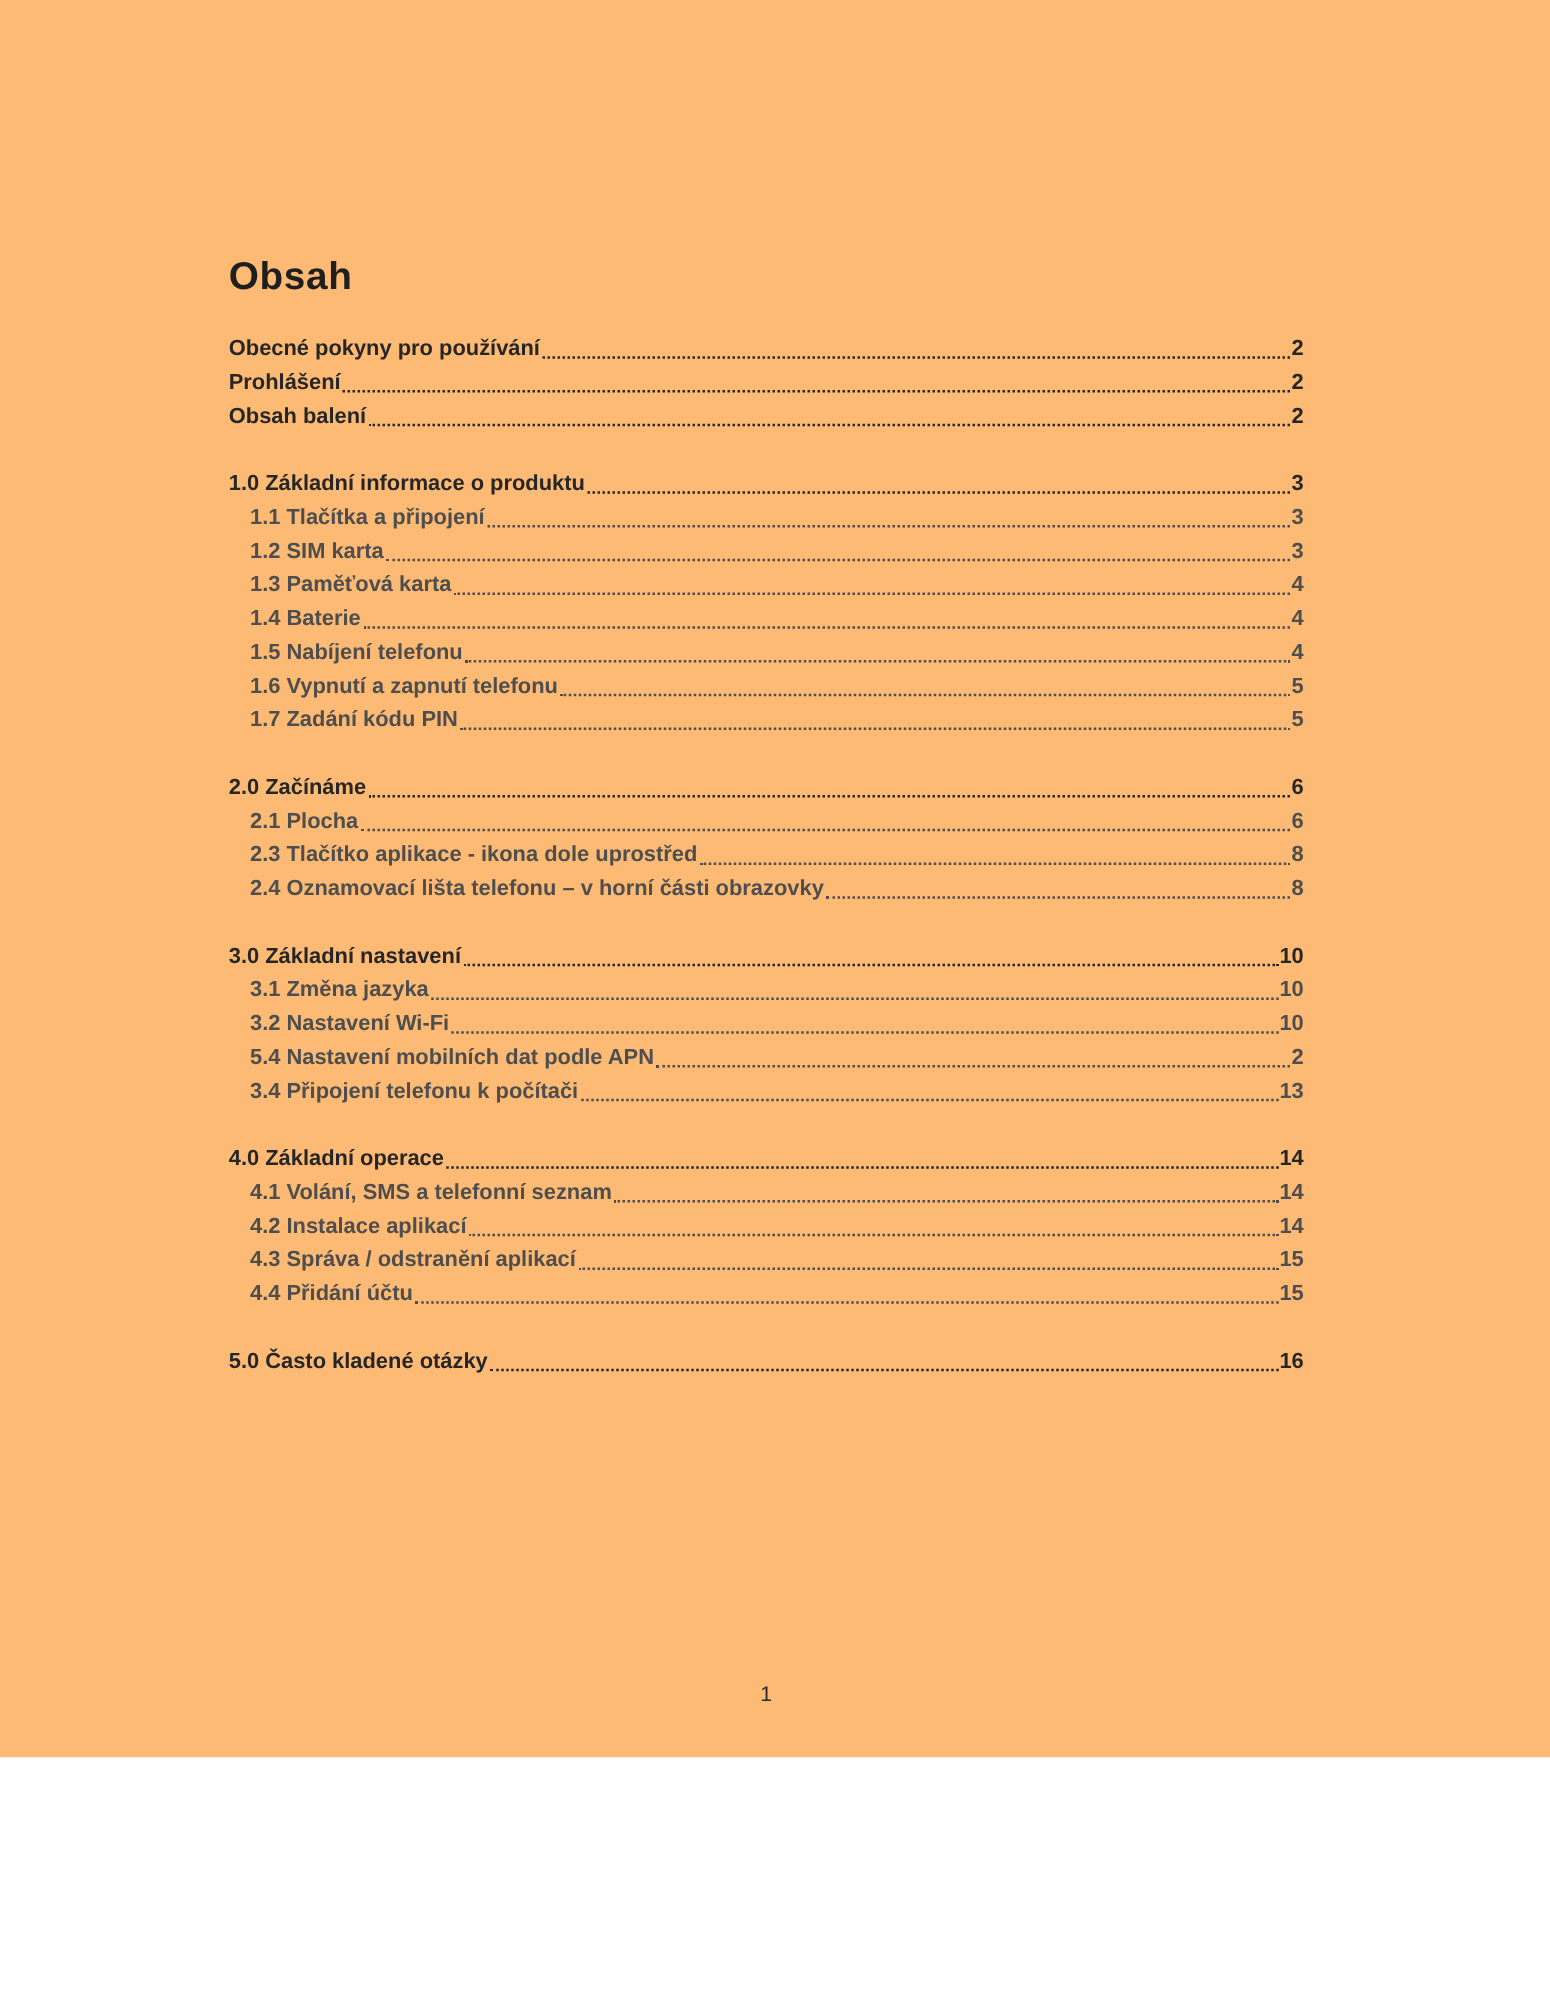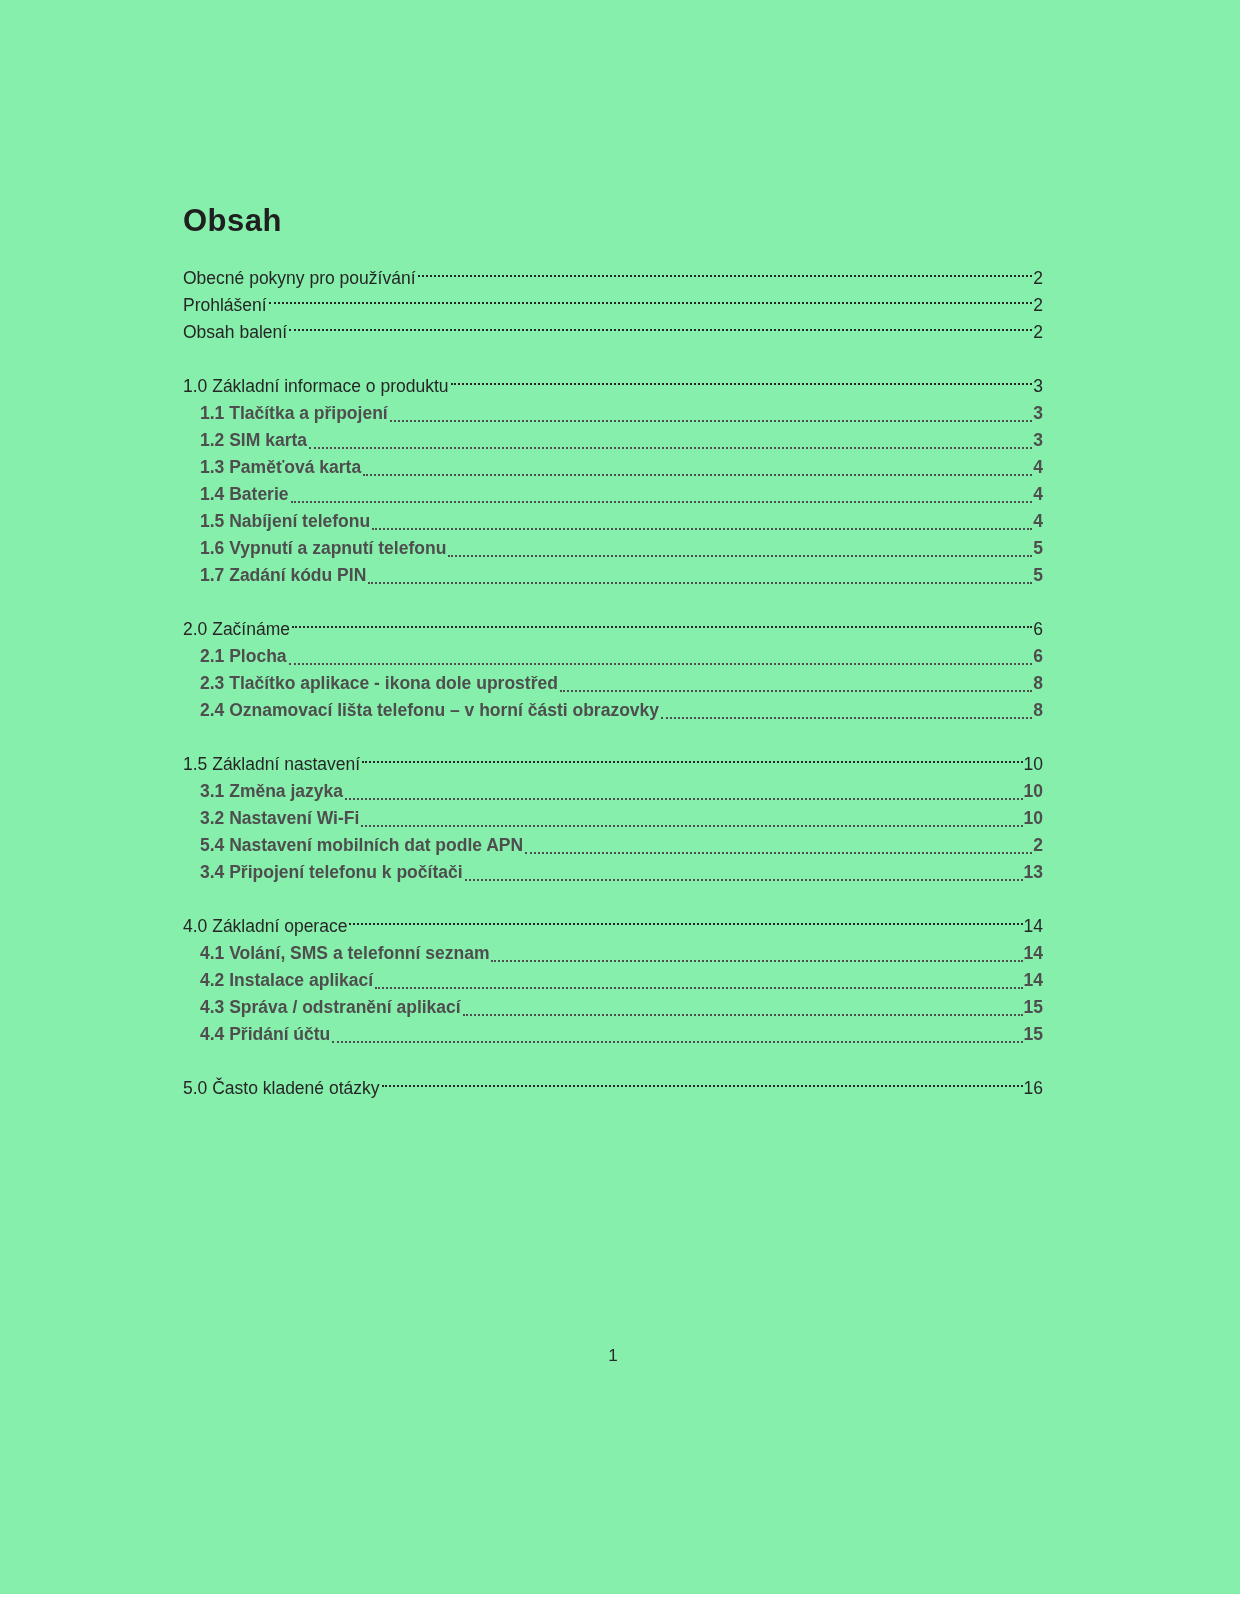--- a/index.html
+++ b/index.html
@@ -4,22 +4,22 @@
 <style>
   html, body {
     margin: 0;
     padding: 0;
     background: #ffffff;
     font-family: "Liberation Sans", sans-serif;
   }
   .page {
     position: relative;
     width: 1240px;
-    height: 1594px;
-    background: #86efac;
+    height: 1406px;
+    background: #fdba74;
     overflow: hidden;
   }
   .content {
     position: absolute;
     left: 183px;
     top: 203px;
     width: 860px;
   }
   .title {
     margin: 0 0 26px 0;
@@ -32,23 +32,22 @@
     margin-top: 27px;
   }
   .toc-row {
     display: flex;
     align-items: flex-end;
     line-height: 27px;
     font-size: 17.5px;
     color: #4e4e4e;
   }
   .toc-row.bold {
-    font-weight: normal;
+    font-weight: bold;
     color: #262626;
-    align-items: center;
   }
   .toc-row.indent {
     padding-left: 17px;
     font-weight: bold;
   }
   .toc-row .label {
     white-space: nowrap;
   }
   .toc-row .leader {
     flex: 1;
@@ -152,21 +151,21 @@
             <span class="pagenum">8</span>
           </div>
           <div class="toc-row indent">
             <span class="label">2.4 Oznamovací lišta telefonu – v horní části obrazovky</span>
             <span class="leader"></span>
             <span class="pagenum">8</span>
           </div>
         </div>
         <div class="toc-group">
           <div class="toc-row bold">
-            <span class="label">1.5 Základní nastavení</span>
+            <span class="label">3.0 Základní nastavení</span>
             <span class="leader"></span>
             <span class="pagenum">10</span>
           </div>
           <div class="toc-row indent">
             <span class="label">3.1 Změna jazyka</span>
             <span class="leader"></span>
             <span class="pagenum">10</span>
           </div>
           <div class="toc-row indent">
             <span class="label">3.2 Nastavení  Wi-Fi</span>

